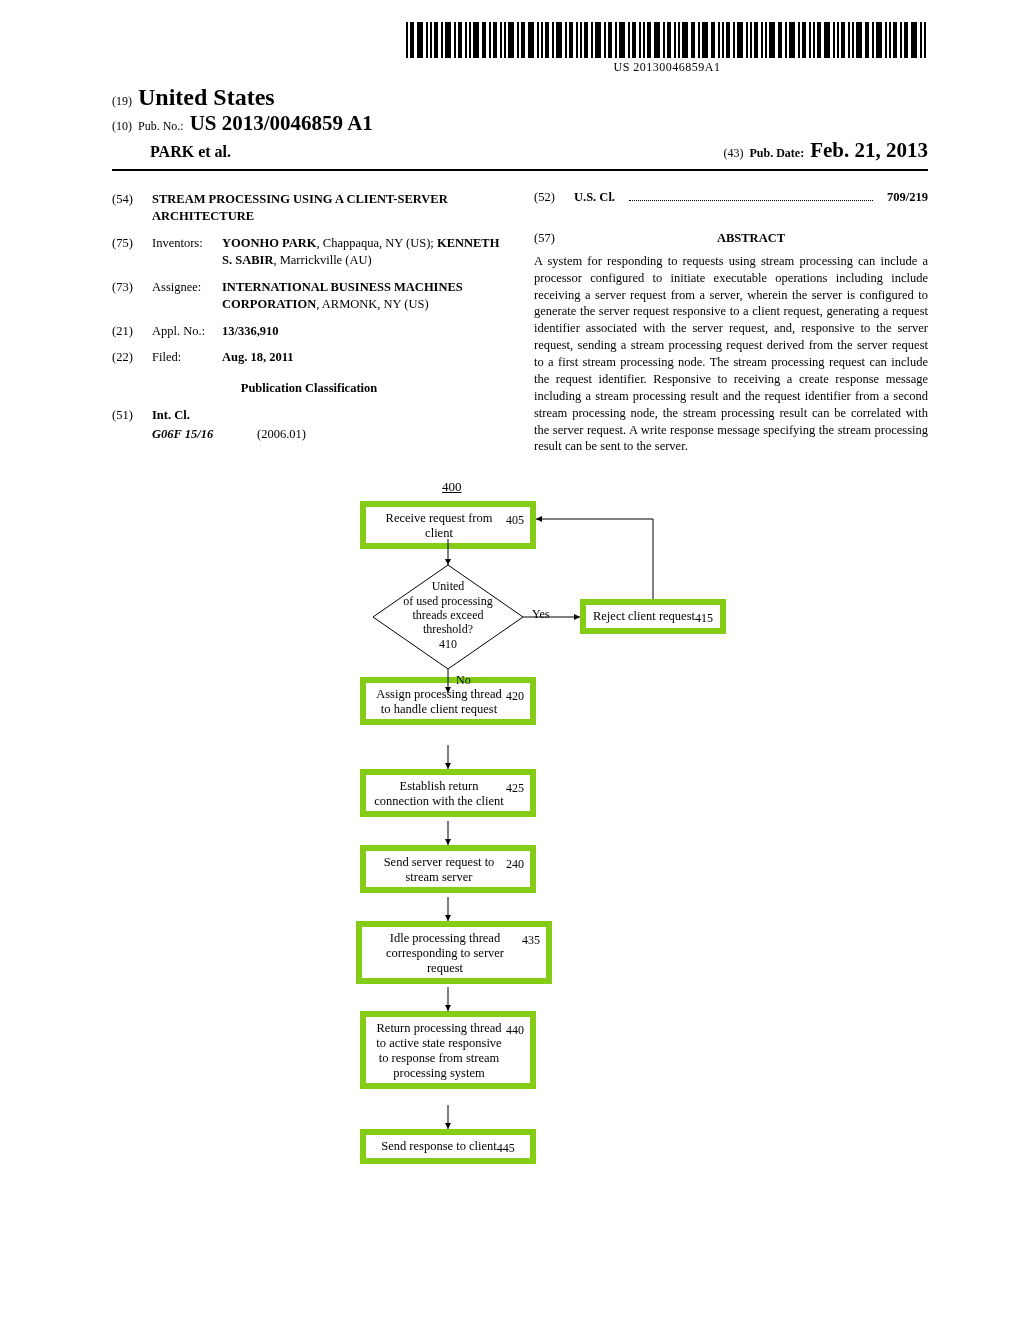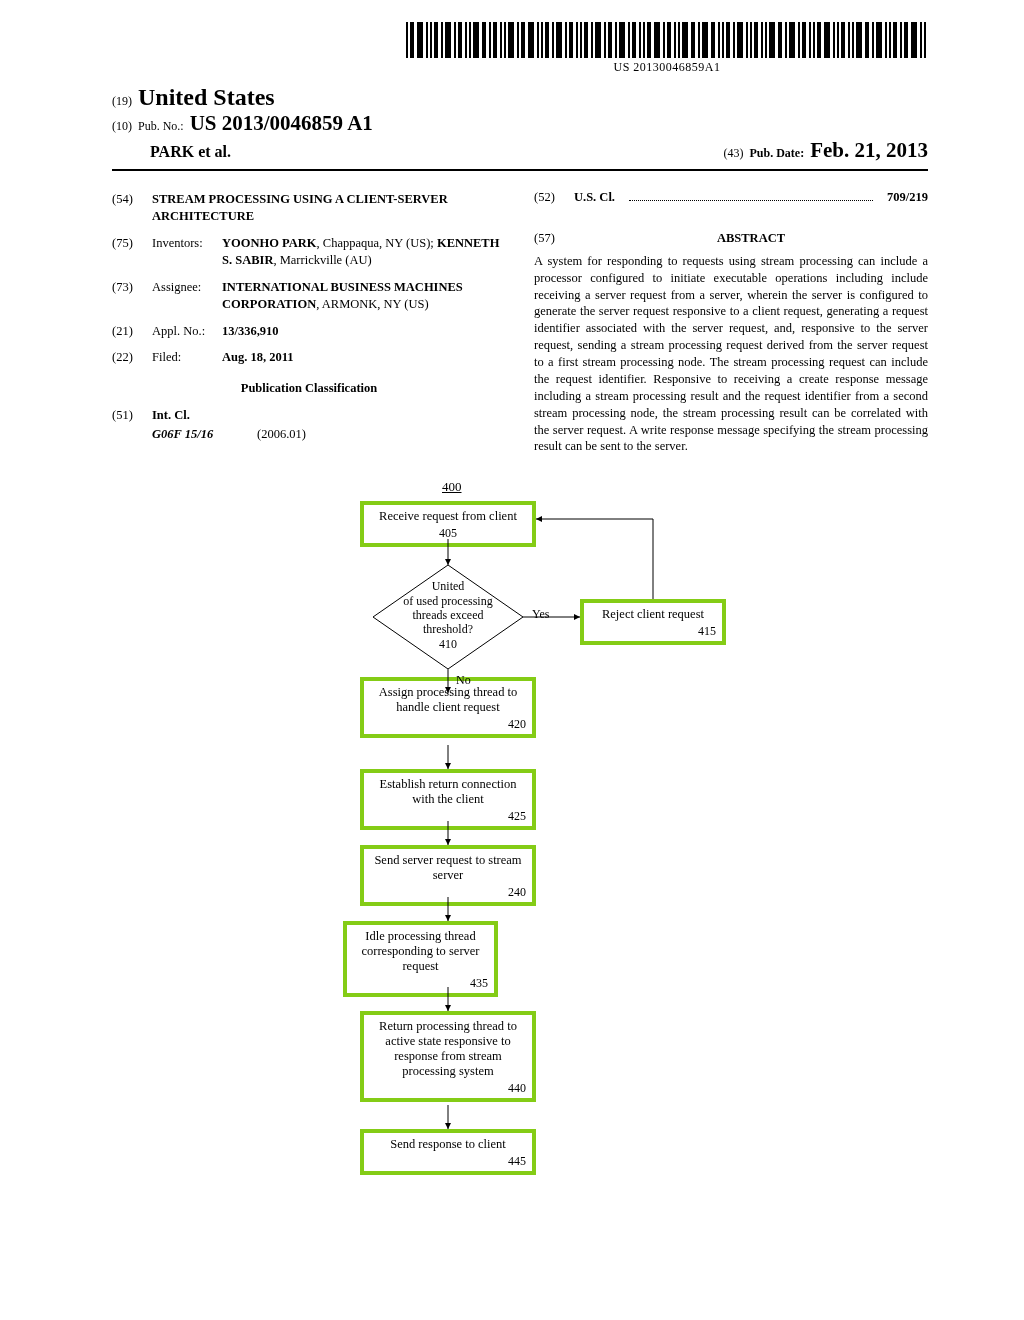--- a/index.html
+++ b/index.html
@@ -82,27 +82,27 @@
       width: 460px;
       height: 740px;
     }
     .fc-label {
       position: absolute;
       font-size: 13px;
       text-decoration: underline;
     }
     .fc-box {
       position: absolute;
-      border: 4px solid #84cc16;
+      border: 6px solid #84cc16;
       background: #fff;
       font-size: 12.5px;
       text-align: center;
       padding: 4px 6px 2px 6px;
       display: flex;
-      flex-direction: column;
+      flex-direction: row;
       justify-content: center;
     }
     .fc-box .num {
       text-align: right;
       font-size: 12px;
       margin-top: 2px;
     }
     .fc-diamond {
       position: absolute;
       width: 150px;
@@ -336,21 +336,21 @@
   <div class="fc-box" style="left:70px; top:290px; width:176px;">
     <div>Establish return connection with the client</div>
     <div class="num">425</div>
   </div>
 
   <div class="fc-box" style="left:70px; top:366px; width:176px;">
     <div>Send server request to stream server</div>
     <div class="num">240</div>
   </div>
 
-  <div class="fc-box" style="left:53px; top:442px; width:155px;">
+  <div class="fc-box" style="left:66px; top:442px; width:196px;">
     <div>Idle processing thread corresponding to server request</div>
     <div class="num">435</div>
   </div>
 
   <div class="fc-box" style="left:70px; top:532px; width:176px;justify-content:flex-end;">
     <div>Return processing thread to active state responsive to response from stream processing system</div>
     <div class="num">440</div>
   </div>
 
   <div class="fc-box" style="left:70px; top:650px; width:176px;">

